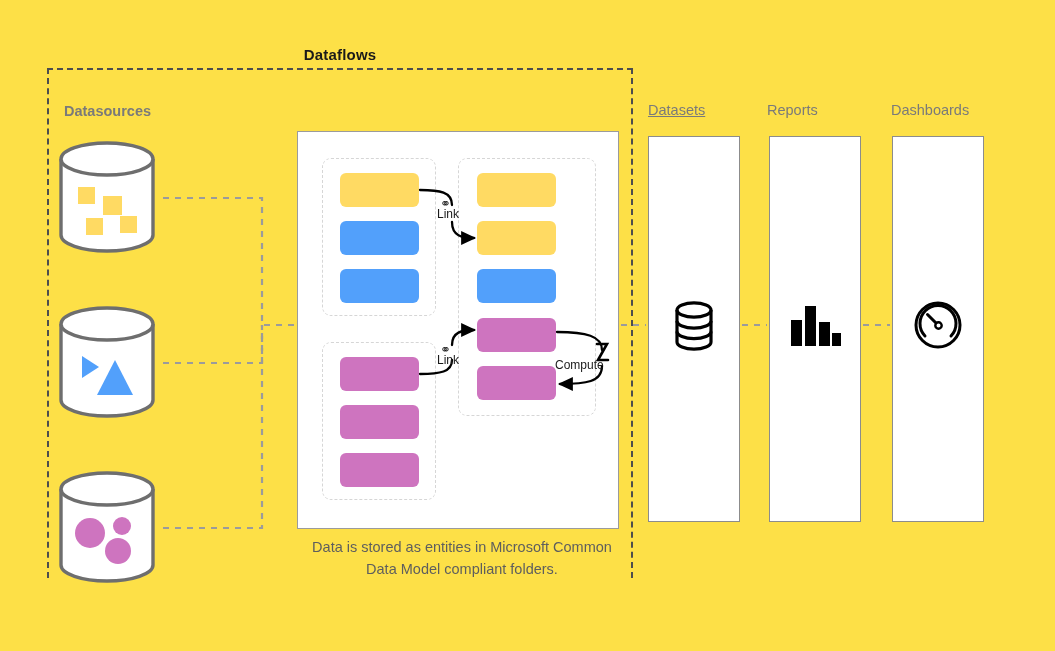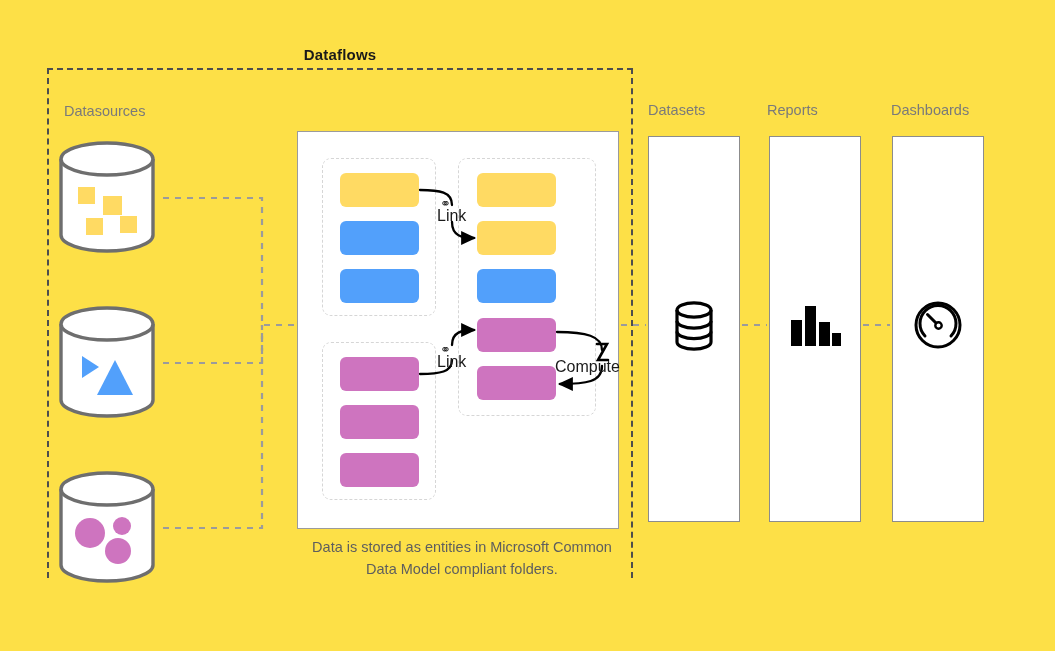--- a/index.html
+++ b/index.html
@@ -39,23 +39,23 @@
     color: #1a1a1a;
     letter-spacing: .2px;
   }
 
   
   .col-label {
     font-size: 14.5px;
     color: #7a7a7a;
     white-space: nowrap;
   }
-  #label-datasources { left: 64px; top: 103px; }
+  #label-datasources { left: 64px; top: 103px; font-weight: bold; }
   #label-adls        { left: 298px; top: 103px; }
-  #label-datasets    { left: 648px; top: 102px; }
+  #label-datasets    { left: 648px; top: 102px; text-decoration: underline; }
   #label-reports     { left: 767px; top: 102px; }
   #label-dashboards  { left: 891px; top: 102px; }
 
   
   .cyl { width: 98px; height: 112px; }
   #ds-0 { left: 58px; top: 141px; }
   #ds-1 { left: 58px; top: 306px; }
   #ds-2 { left: 58px; top: 471px; }
 
   
@@ -111,21 +111,21 @@
 
   .out-icon { top: 300px; width: 92px; text-align: center; }
   #icon-datasets   { left: 648px; }
   #icon-reports    { left: 769px; }
   #icon-dashboards { left: 892px; }
 
   svg { display: block; overflow: visible; }
   #wires { left: 0; top: 0; width: 1055px; height: 651px; pointer-events: none; }
 
   .lbl-link, .lbl-compute {
-    font-size: 16px;
+    font-size: 12px;
     color: #1a1a1a;
     white-space: nowrap;
   }
   #link-1-label { left: 437px; top: 207px; }
   #link-2-label { left: 437px; top: 353px; }
   #compute-label{ left: 555px; top: 358px; }
   .link-glyph { font-size: 13px; color: #1a1a1a; }
   #link-1-glyph { left: 440px; top: 196px; }
   #link-2-glyph { left: 440px; top: 342px; }
 </style>

